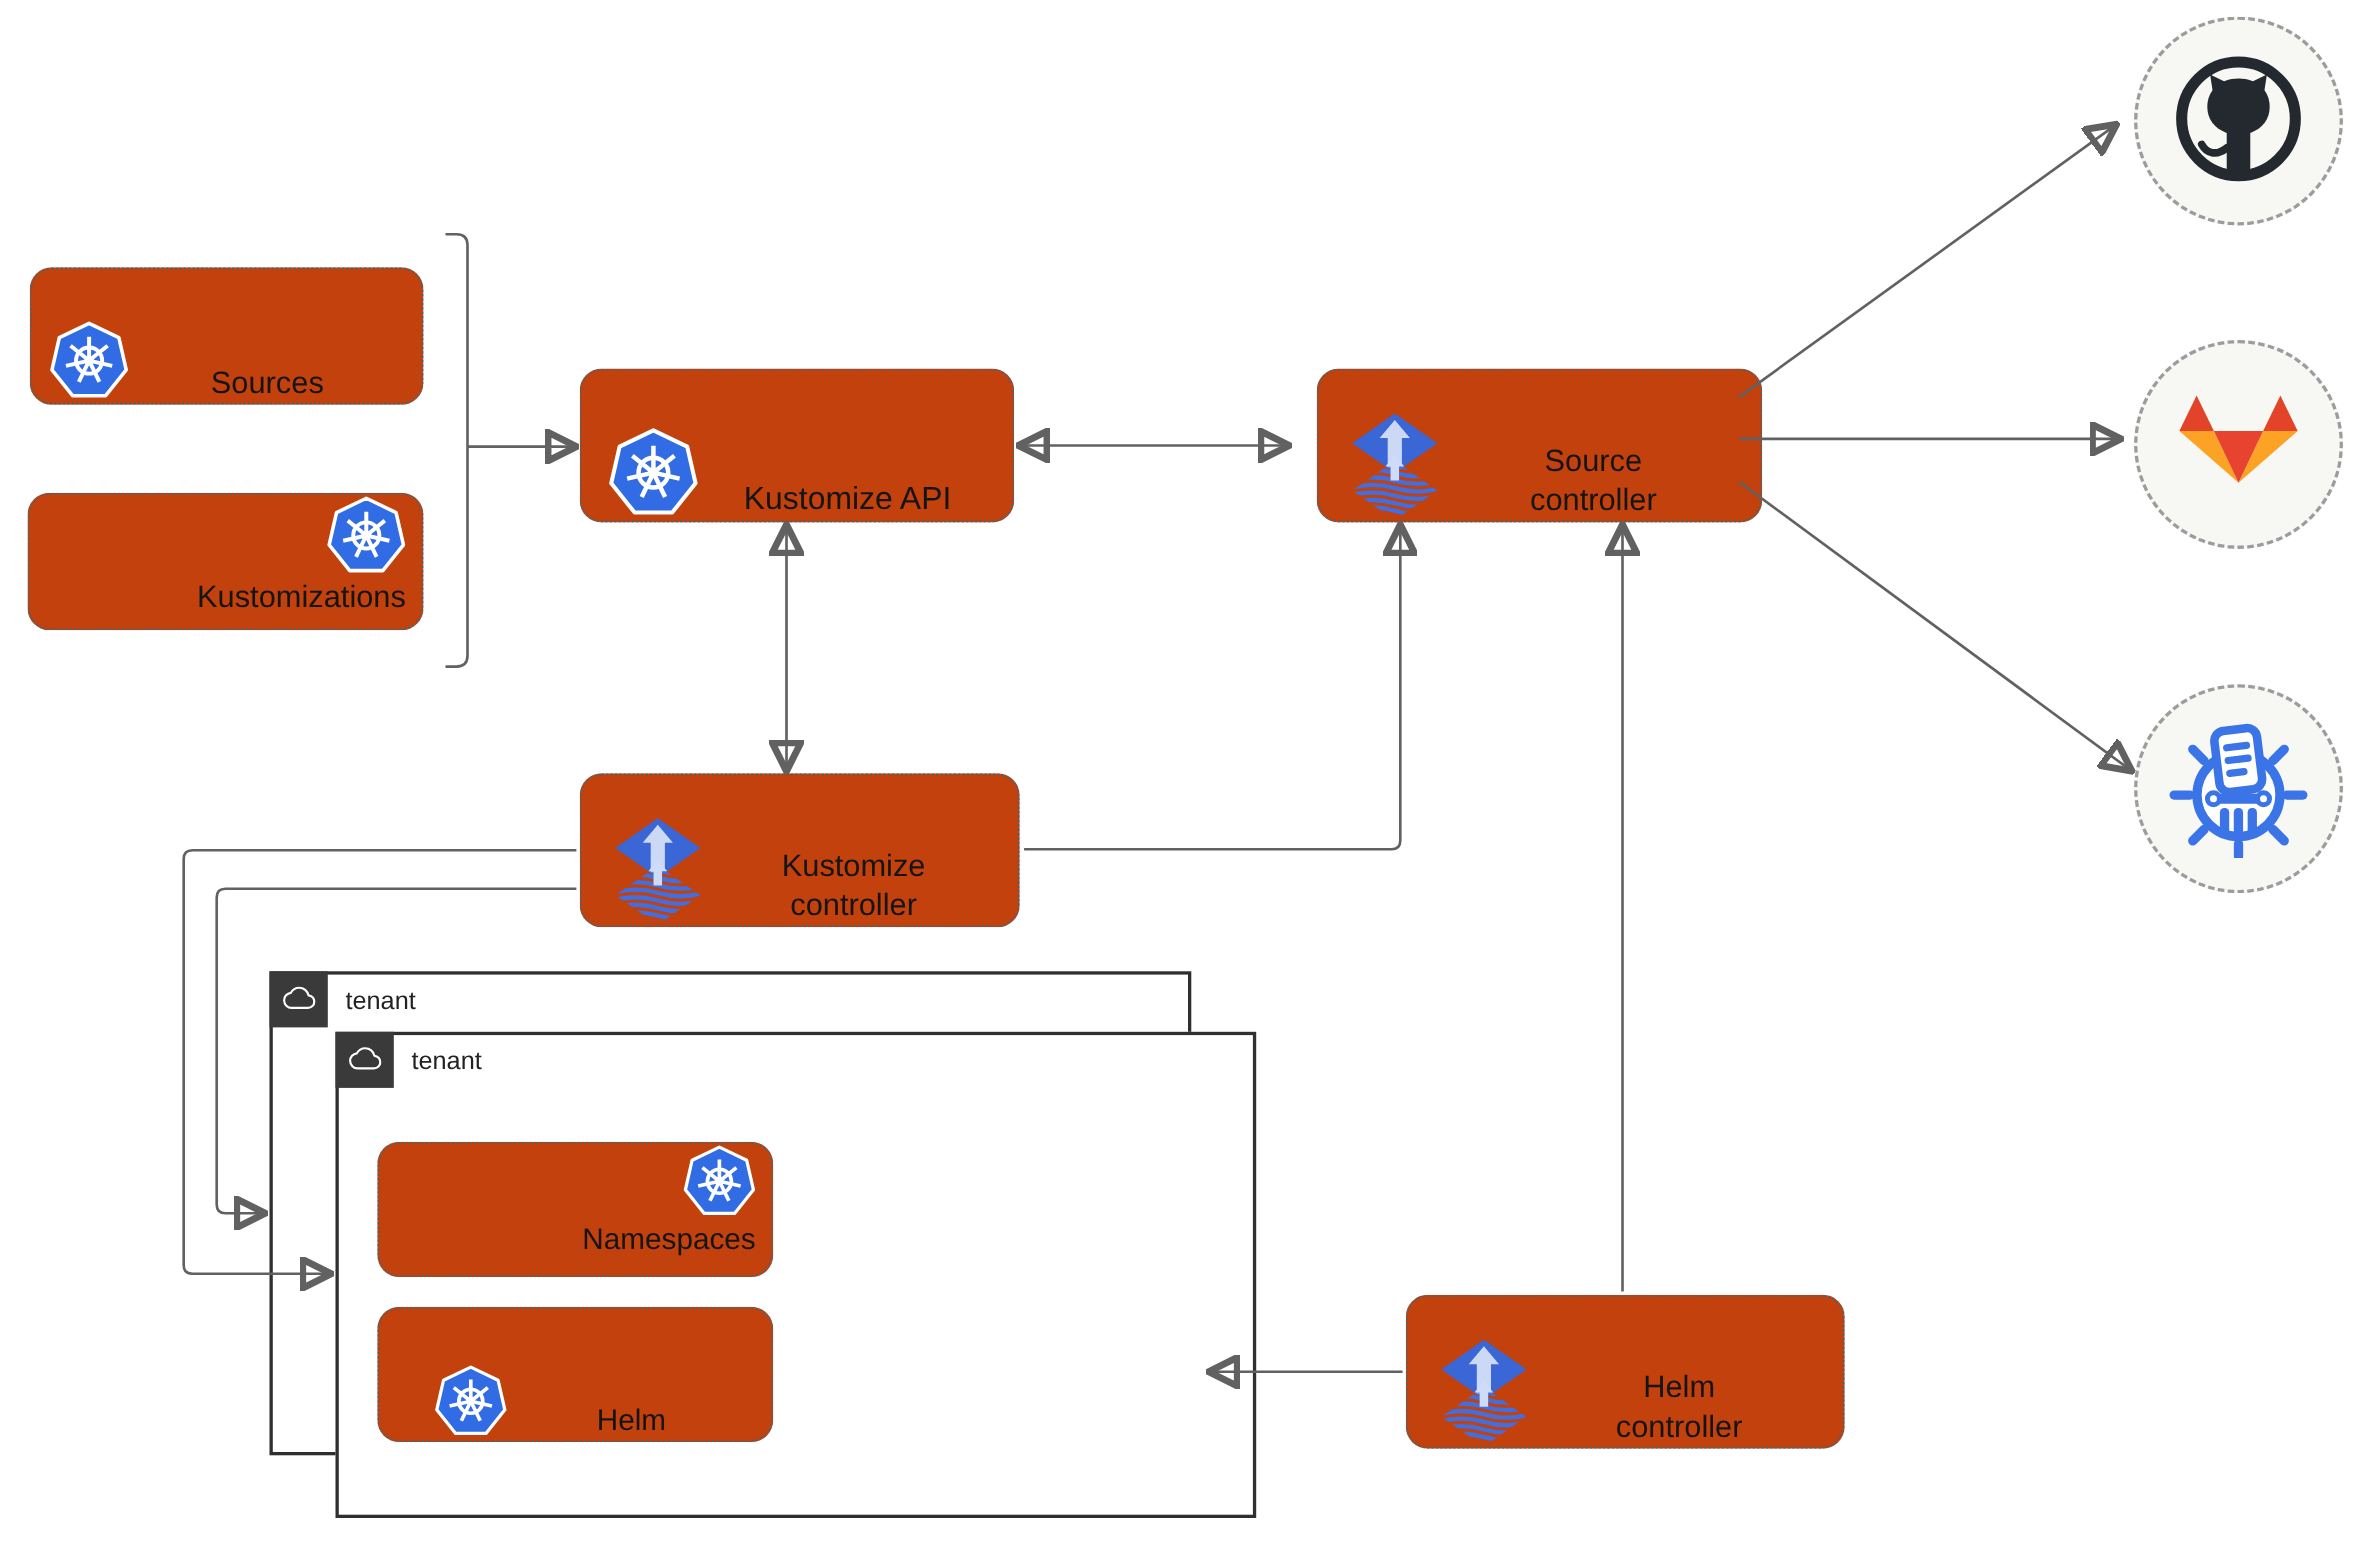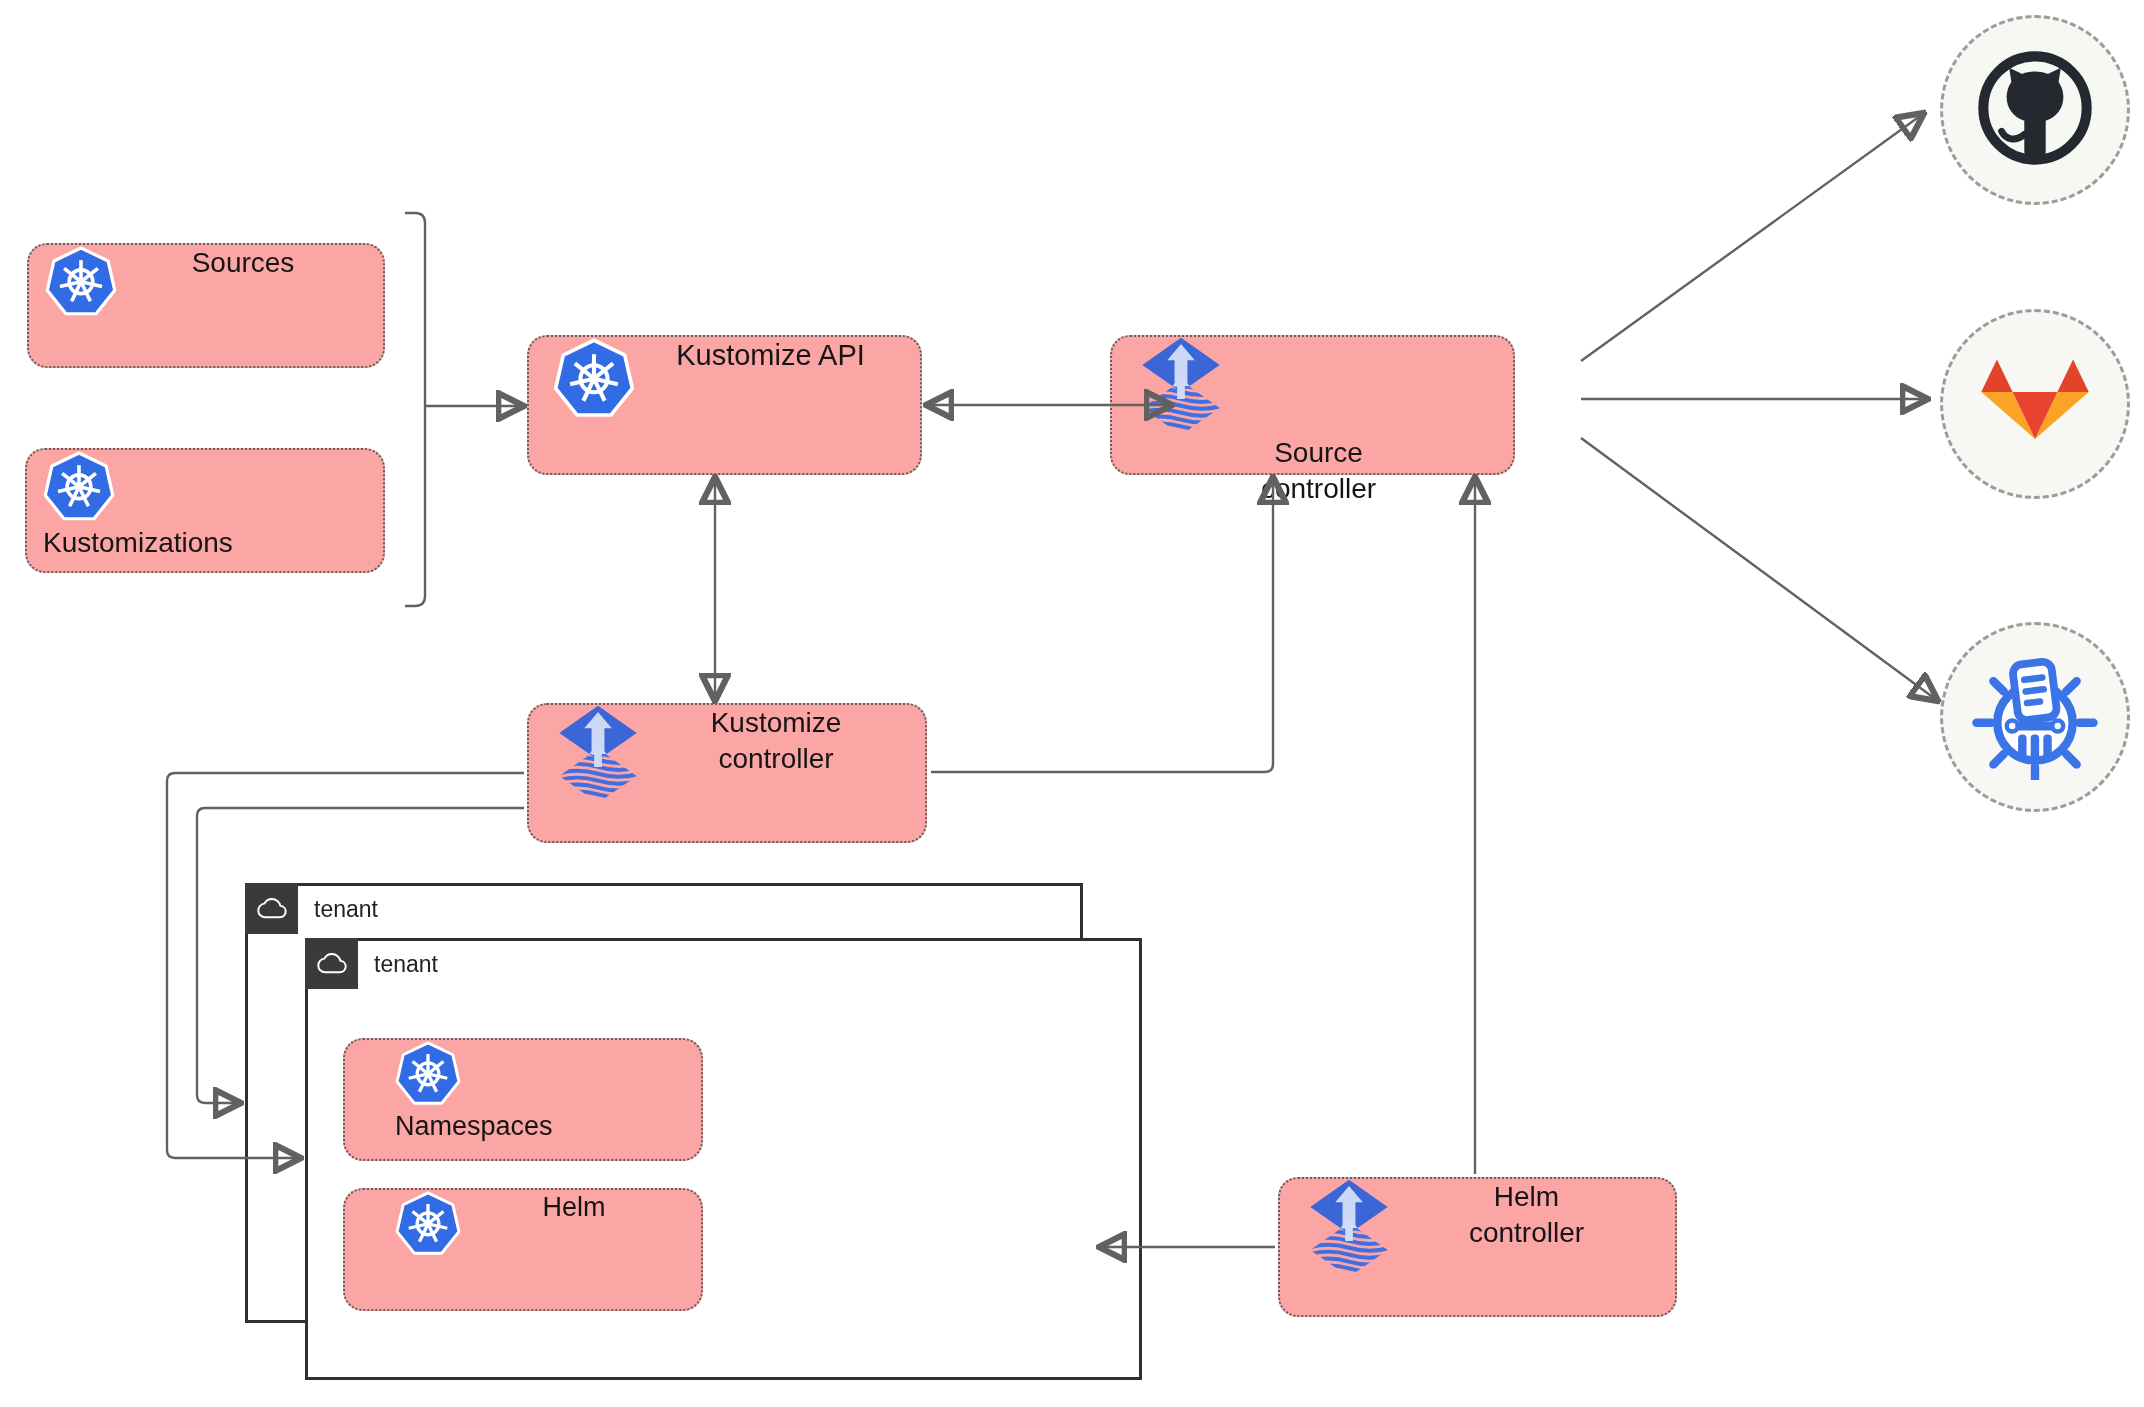--- a/index.html
+++ b/index.html
@@ -1,18 +1,18 @@
 <!DOCTYPE html>
 <html><head>
 <meta charset="utf-8">
 <style>
   html,body{margin:0;padding:0;background:#ffffff;}
   #canvas{position:relative;width:2144px;height:1407px;background:#ffffff;
           font-family:"Liberation Sans",sans-serif;overflow:hidden;}
-  .node{position:absolute;display:flex;align-items:flex-start;background:#fca5a5;
+  .node{position:absolute;display:flex;align-items:flex-end;background:#c2410c;
         border:2px dotted #5e5e5e;border-radius:20px;box-sizing:border-box;}
   .node .lbl{flex:1;text-align:center;font-size:28px;color:#151515;line-height:1.28;}
   .node .lbl.two{max-width:160px;margin:0 auto;}
   .icw{flex:0 0 auto;display:flex;align-items:center;justify-content:center;}
   .icw svg{display:block;}
   .tenant{position:absolute;background:#ffffff;border:3px solid #2f2f2f;box-sizing:border-box;}
   .badge{position:absolute;left:-3px;top:-3px;width:53px;height:51px;background:#3a3a3a;
          display:flex;align-items:center;justify-content:center;}
   .tlabel{position:absolute;left:66px;top:-3px;height:53px;display:flex;align-items:center;
           font-size:23px;color:#222;}
@@ -185,21 +185,21 @@
 
   <div class="node" style="left:527px;top:335px;width:395px;height:140px;padding-left:24px;padding-right:14px;">
     <span class="icw">
         <svg width="82" height="85">
           <use href="#sym-k8s"></use>
         </svg>
       </span>
     <span class="lbl" style="font-size:29px;">Kustomize API</span>
   </div>
 
-  <div class="node" style="left:1110px;top:335px;width:405px;height:140px;padding-left:26px;padding-right:14px;flex-direction:column;">
+  <div class="node" style="left:1197px;top:335px;width:405px;height:140px;padding-left:26px;padding-right:14px;">
     <span class="icw">
         <svg width="86" height="98">
           <use href="#sym-flux"></use>
         </svg>
       </span>
     <span class="lbl two">Source controller</span>
   </div>
 
   <div class="node" style="left:1278px;top:1177px;width:399px;height:140px;padding-left:26px;padding-right:14px;">
     <span class="icw">

